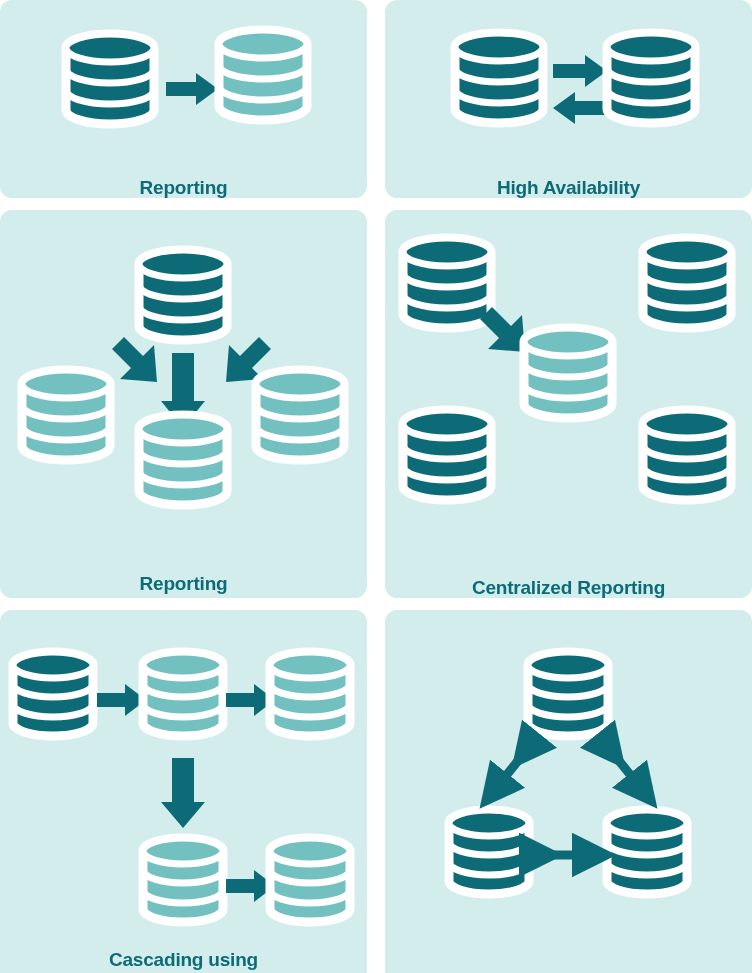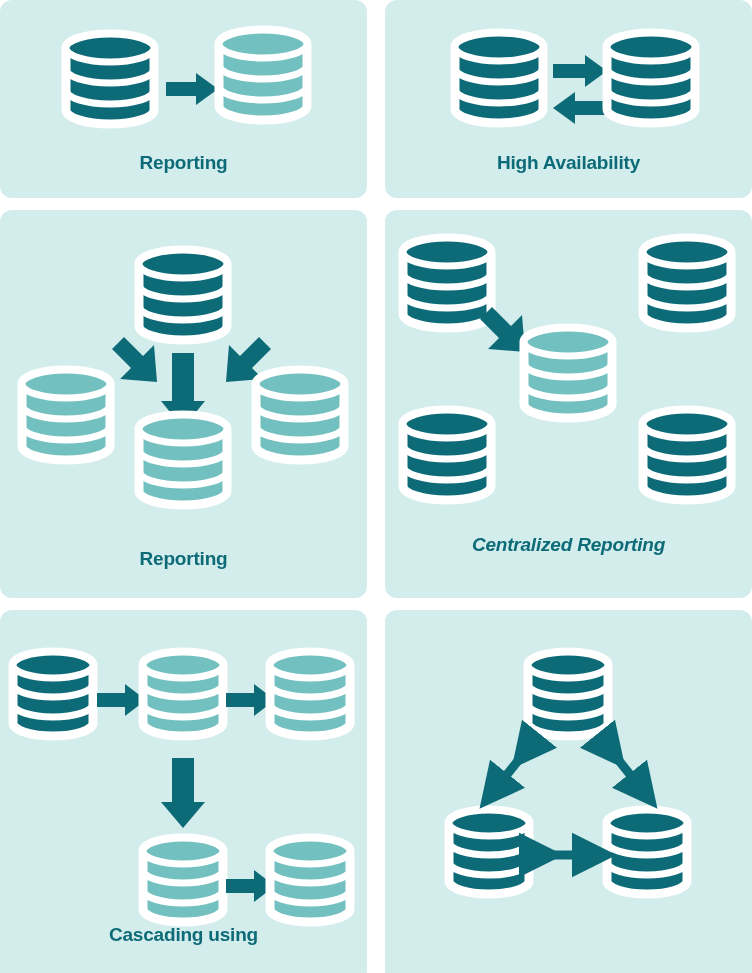--- a/index.html
+++ b/index.html
@@ -16,21 +16,21 @@
   }
   .stage{position:absolute;left:0;top:0;right:0;bottom:0;}
   .stage svg{display:block;width:100%;height:100%;}
   .caption{
     position:absolute;left:0;right:0;text-align:center;
     color:#0d6b78;font-weight:bold;font-family:"Liberation Sans",sans-serif;
     line-height:1.12;letter-spacing:-0.2px;
   }
   .cap-1line{font-size:19px;}
   .cap-2line{font-size:19px;}
-  .cap-l1{display:block;}
+  .cap-l1{display:block;margin-top:25px;}
   .cap-l2{display:block;}
 </style>
 </head>
 <body>
 
 <div class="grid">
 
   <div class="card">
     <div class="stage">
       <svg viewBox="0 0 367 198" preserveAspectRatio="xMidYMid meet">
@@ -166,21 +166,21 @@
         </g>
         <g>
           <use href="#arrowDiag" x="227" y="255" transform="translate(487,545) scale(-1,-1) translate(-227,-255)"></use>
         </g>
 
         <g color="#72c0bf">
           <use href="#db4" x="139" y="118"></use>
         </g>
       </svg>
     </div>
-    <div class="caption cap-2line" style="top:324px;font-style:italic;">
+    <div class="caption cap-2line" style="top:342px;">
       <span class="cap-l1">Centralized Reporting</span>
     </div>
   </div>
 
   <div class="card">
     <div class="stage">
       <svg viewBox="0 0 367 373" preserveAspectRatio="xMidYMid meet">
         <defs>
           <g id="db5">
             <path d="M0,13 a40,13 0 0 1 80,0 v58 a40,13 0 0 1 -80,0 z" stroke="#ffffff" stroke-width="9" stroke-linejoin="round" fill="currentColor"></path>

